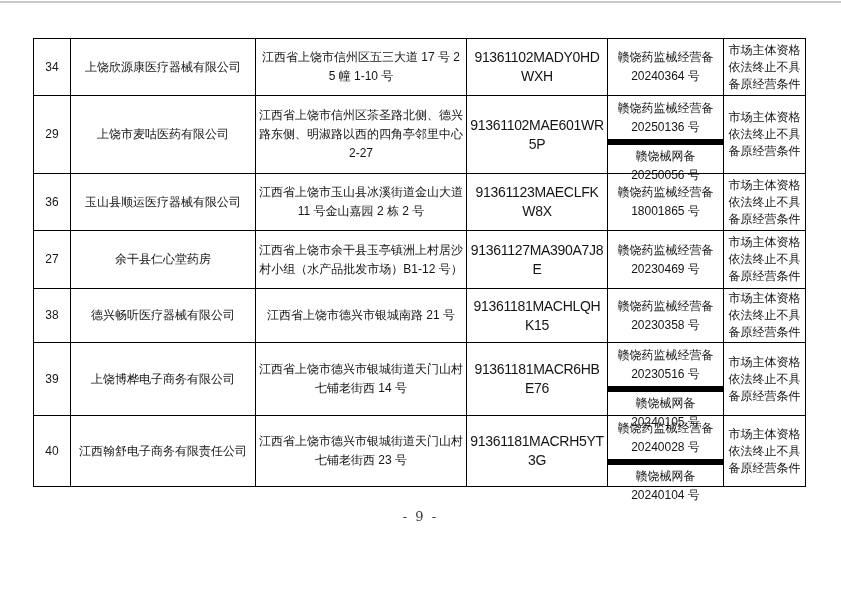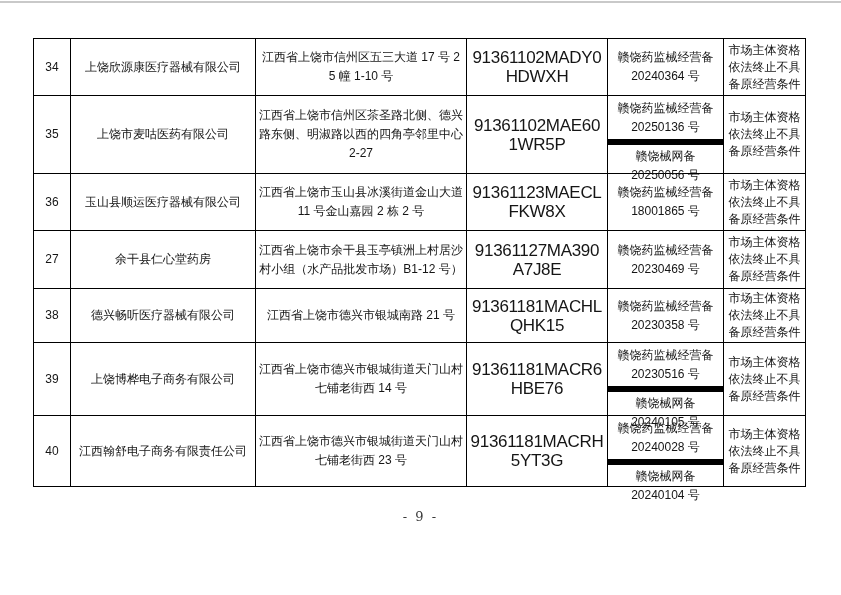--- a/index.html
+++ b/index.html
@@ -14,21 +14,21 @@
     position:absolute; left:33px; top:38px; width:772px;
     border-collapse:collapse; table-layout:fixed;
     color:#151515; font-size:12px;
   }
   td {
     border:1px solid #000;
     text-align:center; vertical-align:middle;
     padding:1px 3px; line-height:19px;
     word-break:break-all;
   }
-  .c-code { font-size:17px; letter-spacing:-0.3px; }
+  .c-code { font-size:14px; letter-spacing:-0.3px; }
   .c-license { padding:0;text-align:center; }
   .lic-wrap { display:flex; flex-direction:column; width:100%; box-sizing:border-box; }
   .lic { flex:1 1 0; display:flex; flex-direction:column; justify-content:center; padding:2px 3px; box-sizing:border-box; }
   .lic + .lic { border-top:6px solid #000000; }
   .lic span { display:block; }
   .lic-single span { display:block; }
   .c-reason { line-height:17px; padding:1px 2px;margin-left:36px; }
   .footer {
     position:absolute; left:0; top:509px; width:841px;
     text-align:center; font-family:"DejaVu Serif", serif;
@@ -58,21 +58,21 @@
         <td class="c-address">江西省上饶市信州区五三大道 17 号 25 幢 1-10 号</td>
         <td class="c-code">91361102MADY0HDWXH</td>
         <td class="c-license lic-single">
           <span>赣饶药监械经营备</span>
           <span>20240364 号</span>
         </td>
         <td class="c-reason">市场主体资格依法终止不具备原经营条件</td>
       </tr>
 
       <tr style="height:78px">
-        <td class="c-no">35</td>
+        <td class="c-no">29</td>
         <td class="c-company">上饶市麦咕医药有限公司</td>
         <td class="c-address">江西省上饶市信州区茶圣路北侧、德兴路东侧、明淑路以西的四角亭邻里中心 2-27</td>
         <td class="c-code">91361102MAE601WR5P</td>
         <td class="c-license">
           <div class="lic-wrap" style="height:76px">
             <div class="lic">
               <span>赣饶药监械经营备</span>
               <span>20250136 号</span>
             </div>
             <div class="lic">

